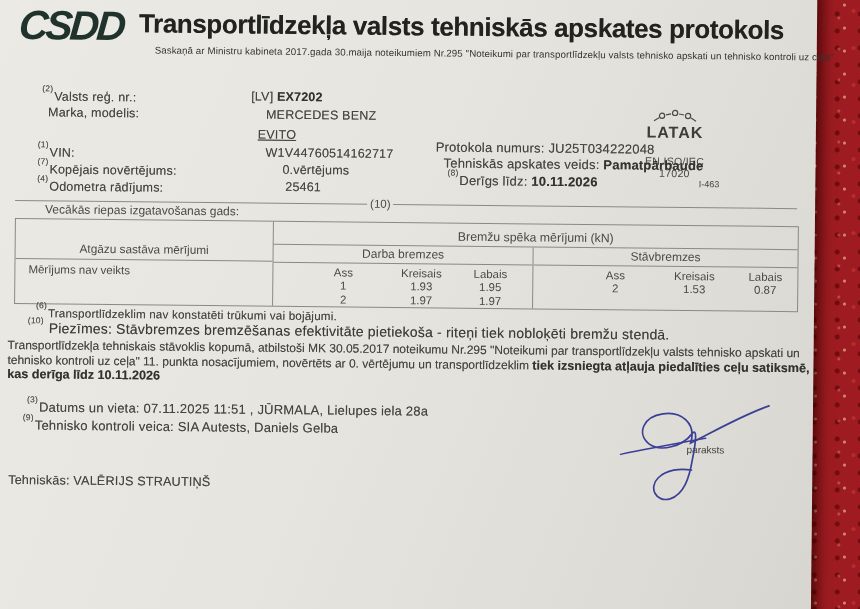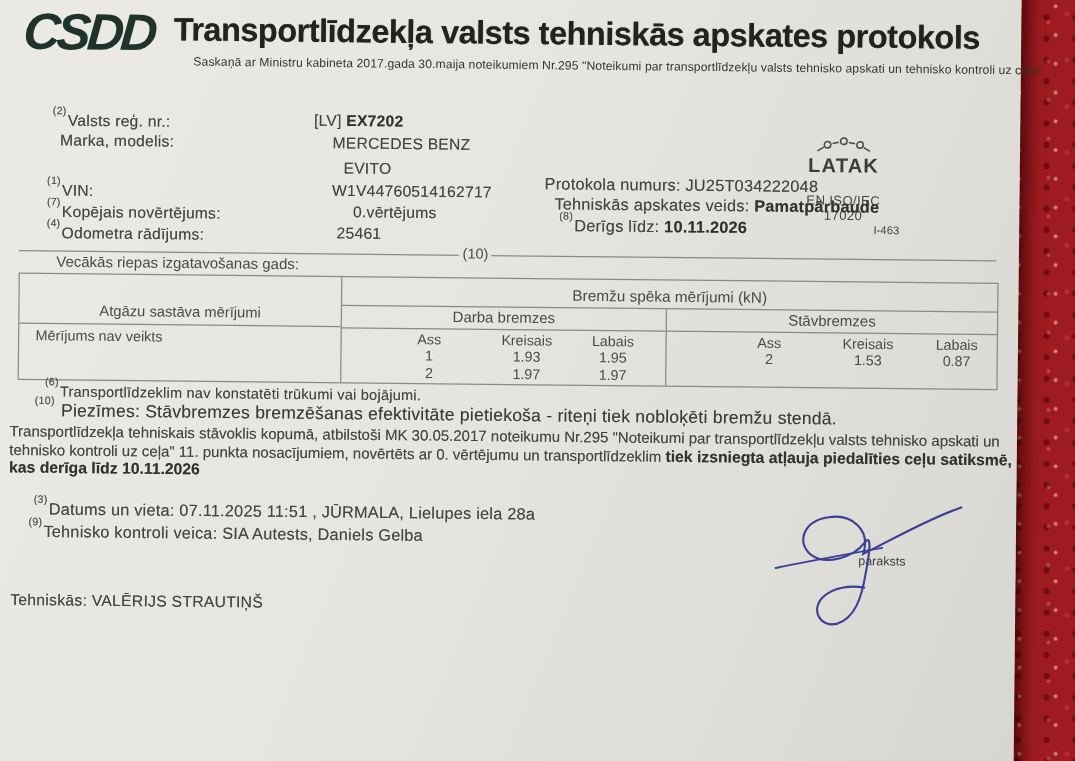--- a/index.html
+++ b/index.html
@@ -92,32 +92,32 @@
     <div class="abs subtitle">Saskaņā ar Ministru kabineta 2017.gada 30.maija noteikumiem Nr.295 "Noteikumi par transportlīdzekļu valsts tehnisko apskati un tehnisko kontroli uz ceļa"</div>
 
     <div class="abs txt" style="left:40px;top:91px;">
       <span class="lblcol"><sup class="ref">(2)</sup><span>Valsts reģ. nr.:</span></span>
       <span class="valcol"><span>[LV]</span> <span class="b">EX7202</span></span>
     </div>
     <div class="abs txt" style="left:46px;top:109px;">
       <span class="lblcol">Marka, modelis:</span>
       <span class="valcol" style="left:218px;">MERCEDES BENZ</span>
     </div>
-    <div class="abs txt" style="left:273px;top:129px;">EVITO</div>
+    <div class="abs txt" style="left:256px;top:129px;text-decoration:underline;">EVITO</div>
     <div class="abs txt" style="left:36px;top:147px;">
       <span class="lblcol"><sup class="ref">(1)</sup><span>VIN:</span></span>
       <span class="valcol" style="left:228px;">W1V44760514162717</span>
     </div>
     <div class="abs txt" style="left:36px;top:164px;">
       <span class="lblcol"><sup class="ref">(7)</sup><span>Kopējais novērtējums:</span></span>
       <span class="valcol" style="left:245px;">0.vērtējums</span>
     </div>
     <div class="abs txt" style="left:36px;top:181px;">
       <span class="lblcol"><sup class="ref">(4)</sup><span>Odometra rādījums:</span></span>
-      <span class="valcol" style="left:232px;">25461</span>
+      <span class="valcol" style="left:248px;">25461</span>
     </div>
 
     <div class="abs latak">
       <svg width="76" height="34" viewBox="0 0 76 34">
         <g stroke="#4a4a44" fill="none" stroke-width="1.2">
           <circle cx="25" cy="7" r="2.6"></circle>
             <circle cx="38" cy="4" r="2.6"></circle>
             <circle cx="51" cy="7" r="2.6"></circle>
           <path d="M17 12 L22 9 M54 9 L59 12 M29 6 L34 5 M42 5 L47 6"></path>
         </g>

